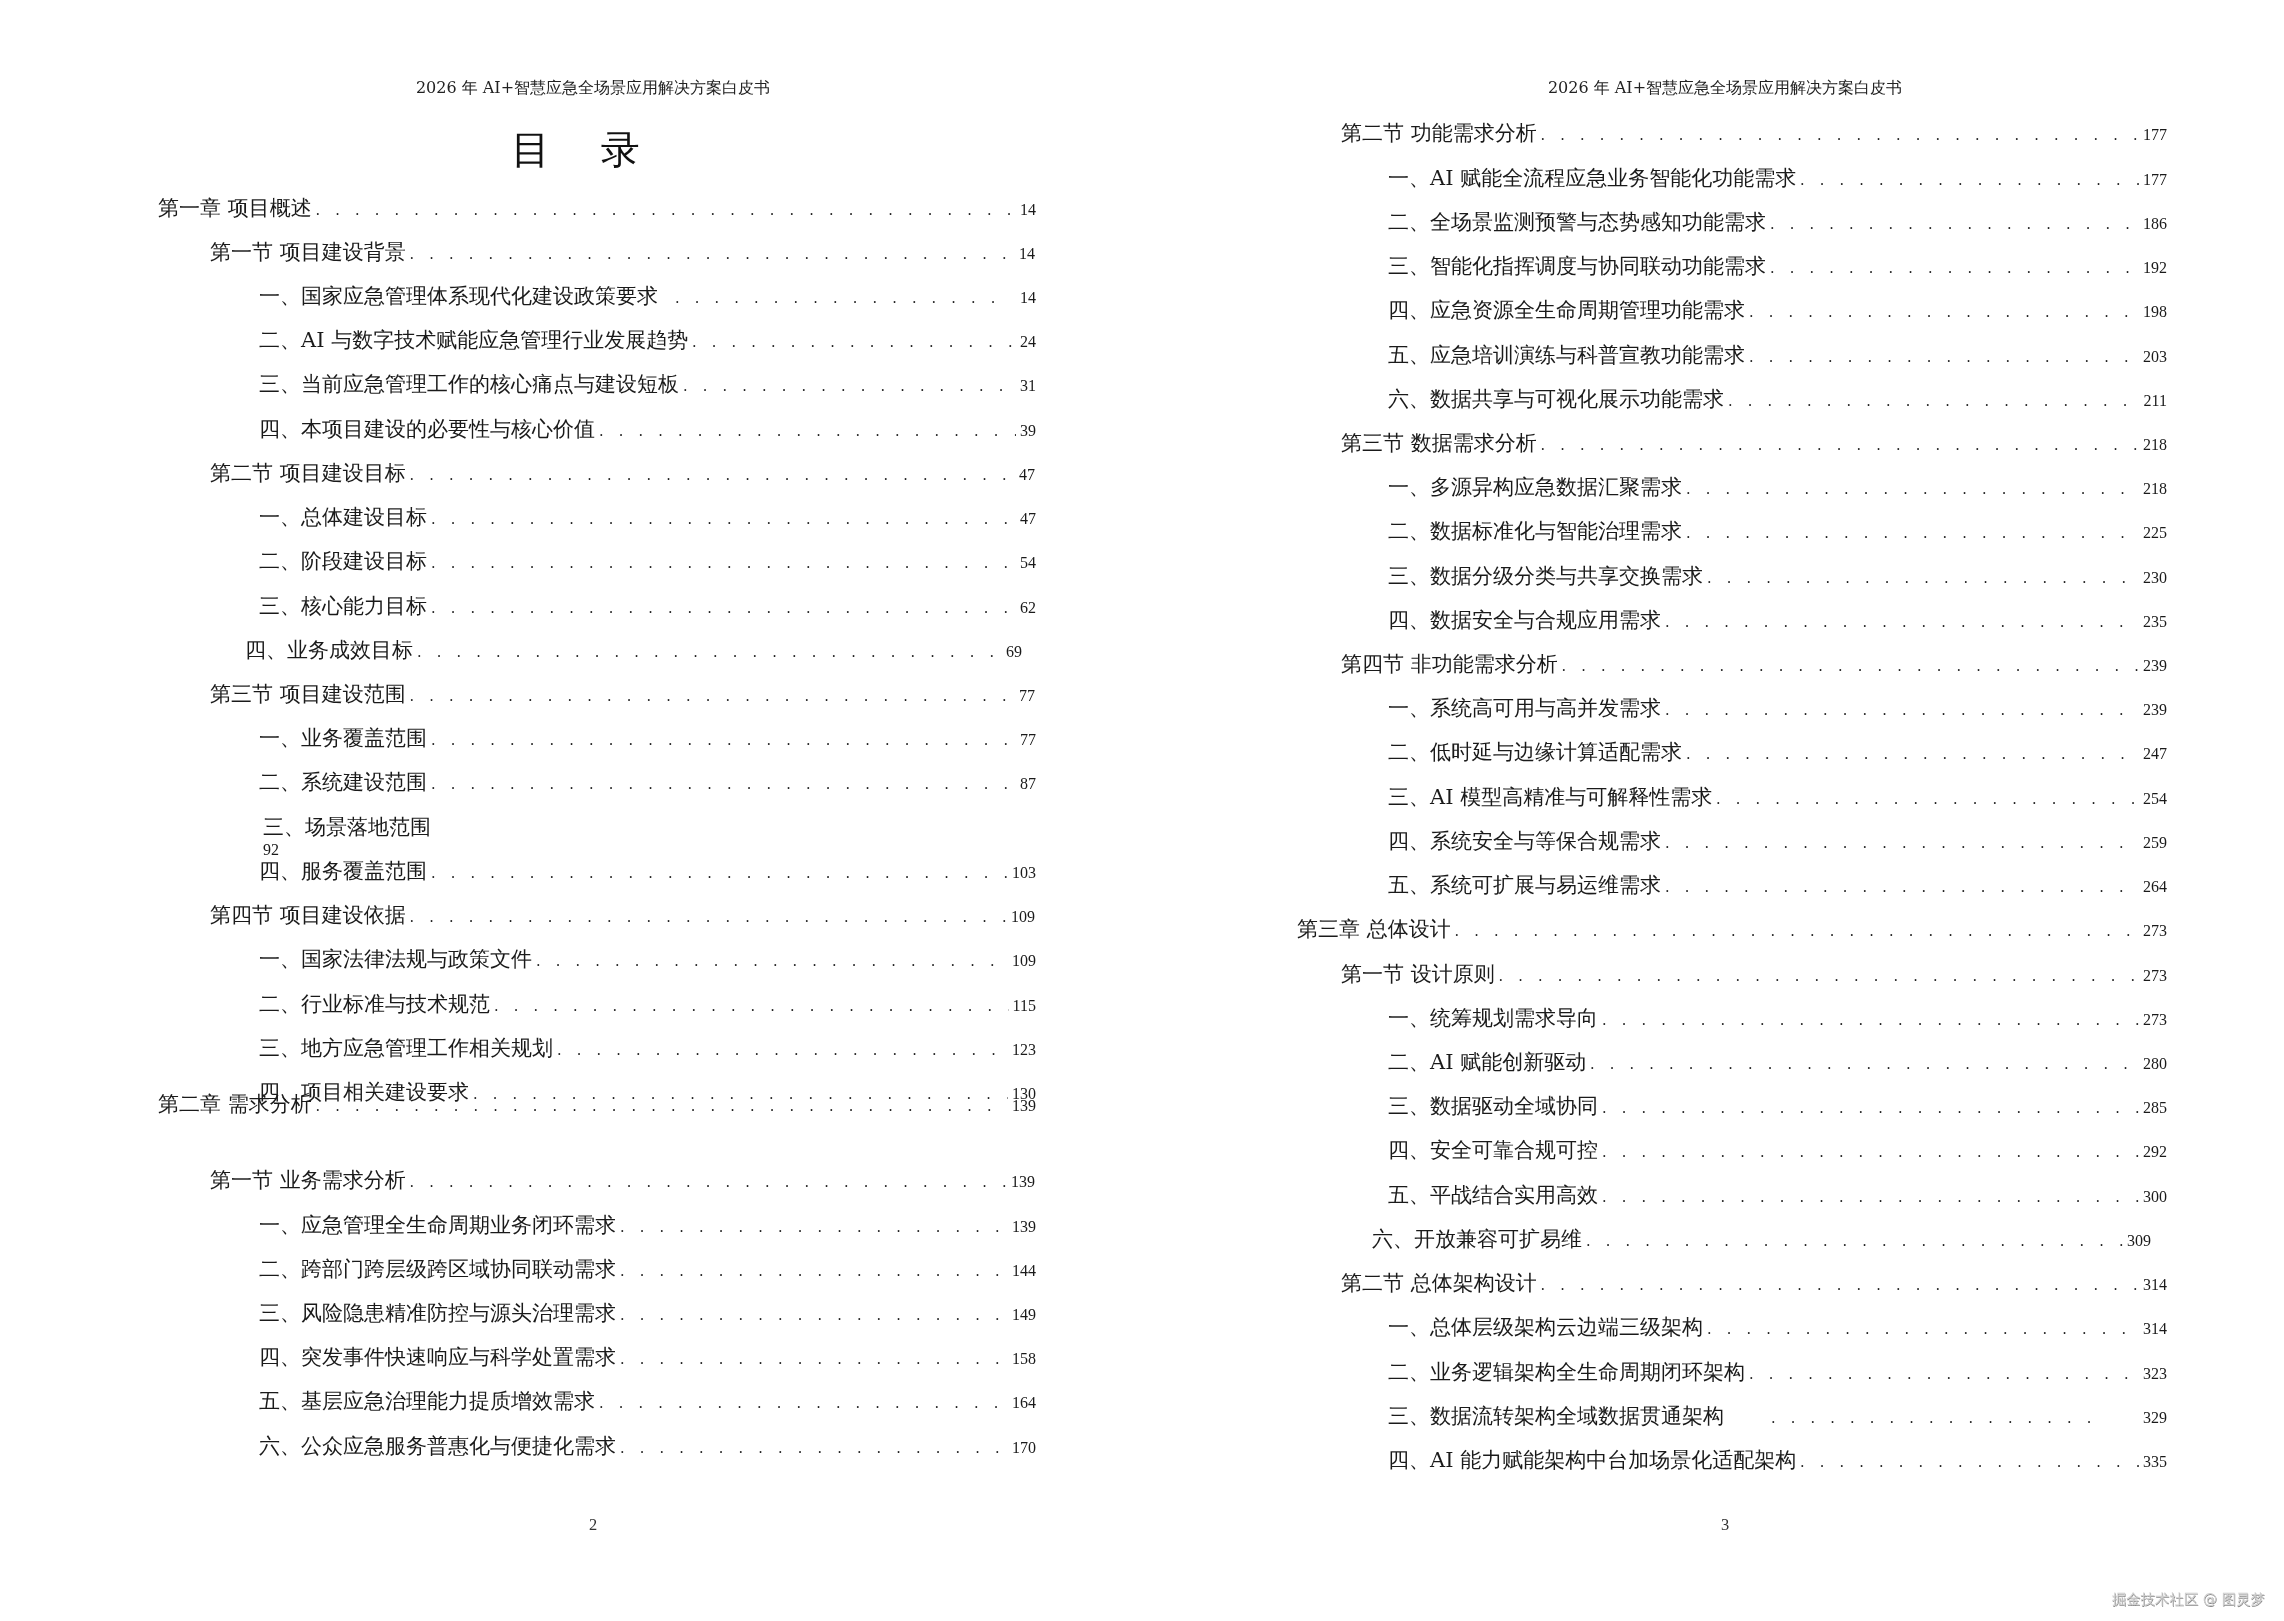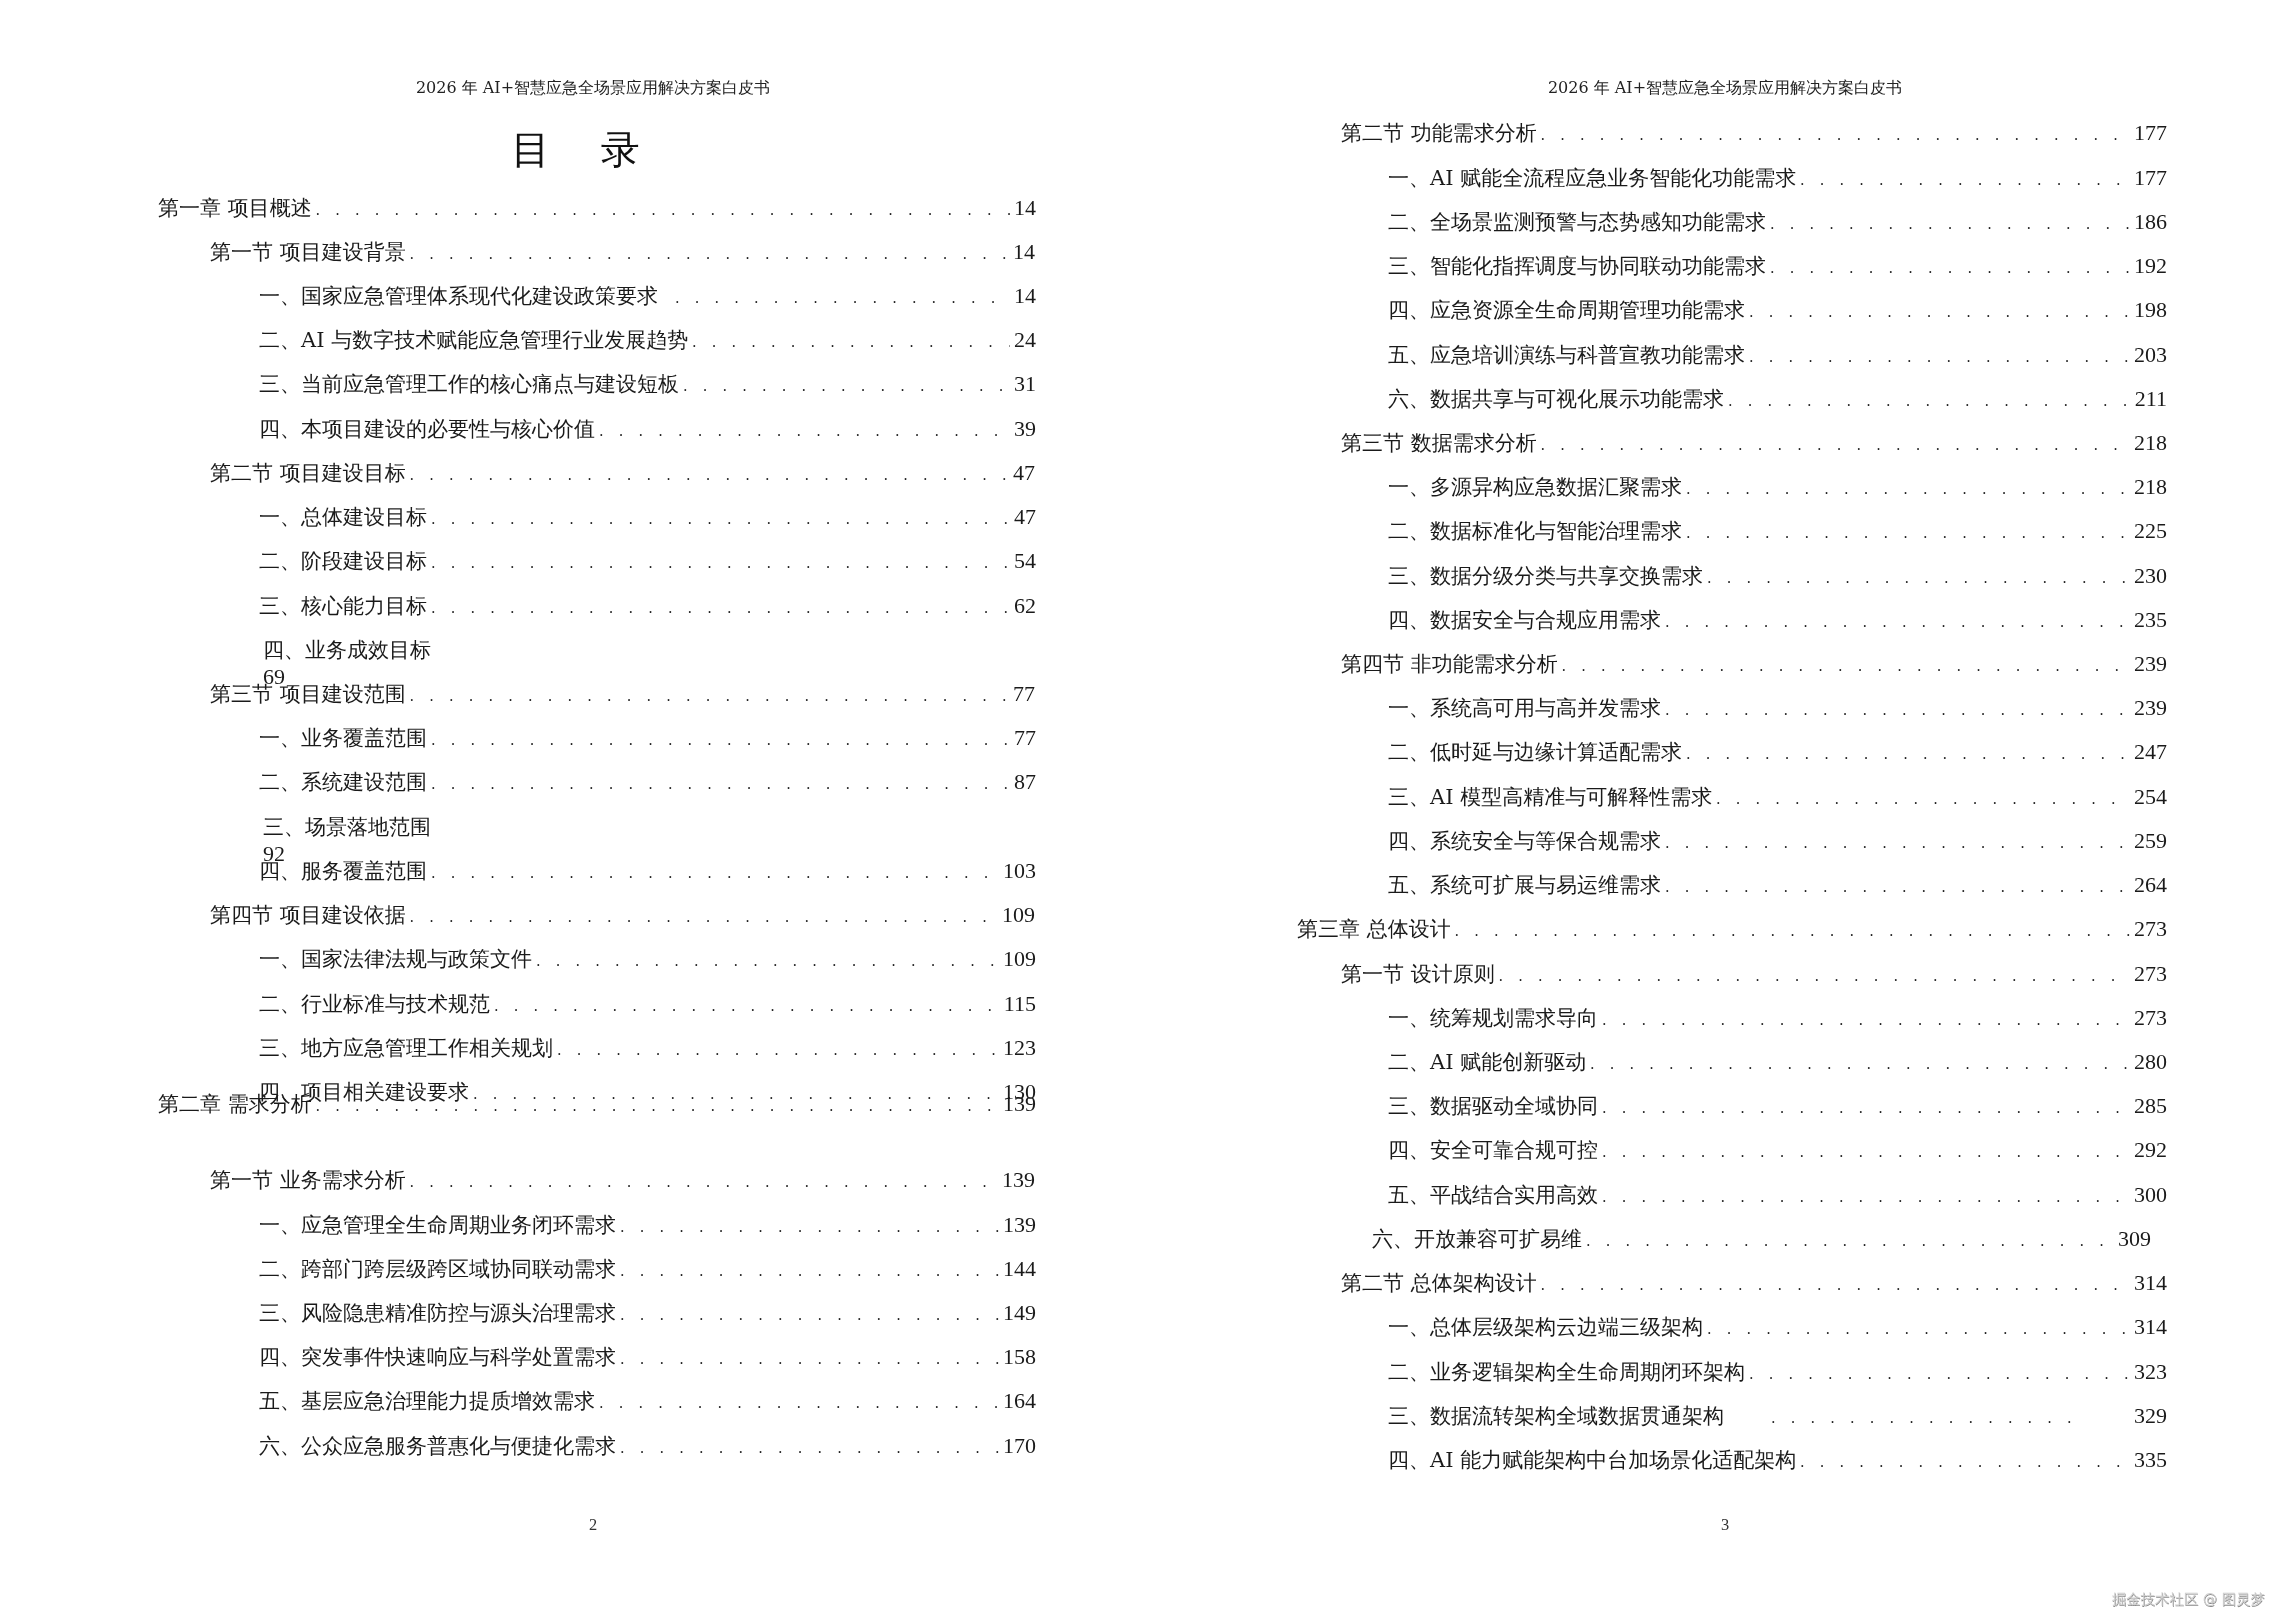--- a/index.html
+++ b/index.html
@@ -12,21 +12,21 @@
                     transform:translateX(-50%); white-space:nowrap; color:#222; }
   .toc-title { position:absolute; top:123px; font-size:39px; letter-spacing:19px;
                transform:translateX(-50%); white-space:nowrap; color:#111; }
   .toc { position:absolute; margin:0; padding:0; list-style:none; }
   .toc-row { position:absolute; display:flex; align-items:baseline; height:29px;
              font-size:21px; white-space:nowrap; }
   .toc-label { flex:0 0 auto; }
   .toc-leader { flex:1 1 auto; overflow:hidden; margin:0 3.9px; letter-spacing:5.3px;
                 color:#222; font-size:14.4px; }
   .toc-leader::before { content:". . . . . . . . . . . . . . . . . . . . . . . . . . . . . . . . . . . . . . . . . . . . . . . . . . . . . . . . . . . . . . . . . . . . . . . . . . . . . . . . . . . . . . . . . . . . . . . . . . . . . . . . . . . . . . . . . . . . . . . . . . . . . . . . . . . . . . . . . . . . . . . . . . . . . . . . . . . . . . . . . . . . . . . . . . . . . . . . . . . . . . . . . . . . . . . . . . . . . . . . . . . . . . . . . . . . . . . . . . . . . . . . . . . . . . . . . . . . . . . . . . . . . . . . . . . . . . . . . . . . . . ."; }
-  .toc-page { flex:0 0 auto; text-align:right; font-family:"Liberation Serif","DejaVu Serif",serif; font-size:22px; }
+  .toc-page { flex:0 0 auto; text-align:right; font-family:"Liberation Serif","DejaVu Serif",serif; font-size:16px; }
   .page-number { position:absolute; top:1515px; font-size:16.4px; transform:translateX(-50%);
                  font-family:"Liberation Serif",serif; color:#333; }
   .watermark { position:absolute; right:19px; bottom:13.5px; font-size:14.4px;
                font-family:"DejaVu Sans","Liberation Sans",sans-serif; color:#cfcfcf;
                text-shadow:0.5px 0.5px 0 #8a8a8a, -0.5px -0.5px 0 #ffffff; }
 </style>
 </head>
 <body>
 
 <div class="page page-left">
@@ -76,21 +76,21 @@
       <div class="toc-row" style="left: 259px; width: 777px; top: 547px;">
         <span class="toc-label">二、阶段建设目标</span>
         <span class="toc-leader"></span>
         <span class="toc-page">54</span>
       </div>
       <div class="toc-row" style="left: 259px; width: 777px; top: 592px;">
         <span class="toc-label">三、核心能力目标</span>
         <span class="toc-leader"></span>
         <span class="toc-page">62</span>
       </div>
-      <div class="toc-row" style="left: 259px; width: 777px; top: 636px; flex-direction: column;">
+      <div class="toc-row" style="left: 245px; width: 777px; top: 636px;">
         <span class="toc-label">四、业务成效目标</span>
         <span class="toc-leader"></span>
         <span class="toc-page">69</span>
       </div>
       <div class="toc-row" style="left: 210px; width: 825px; top: 680px;">
         <span class="toc-label">第三节  项目建设范围</span>
         <span class="toc-leader"></span>
         <span class="toc-page">77</span>
       </div>
       <div class="toc-row" style="left: 259px; width: 777px; top: 724px;">

